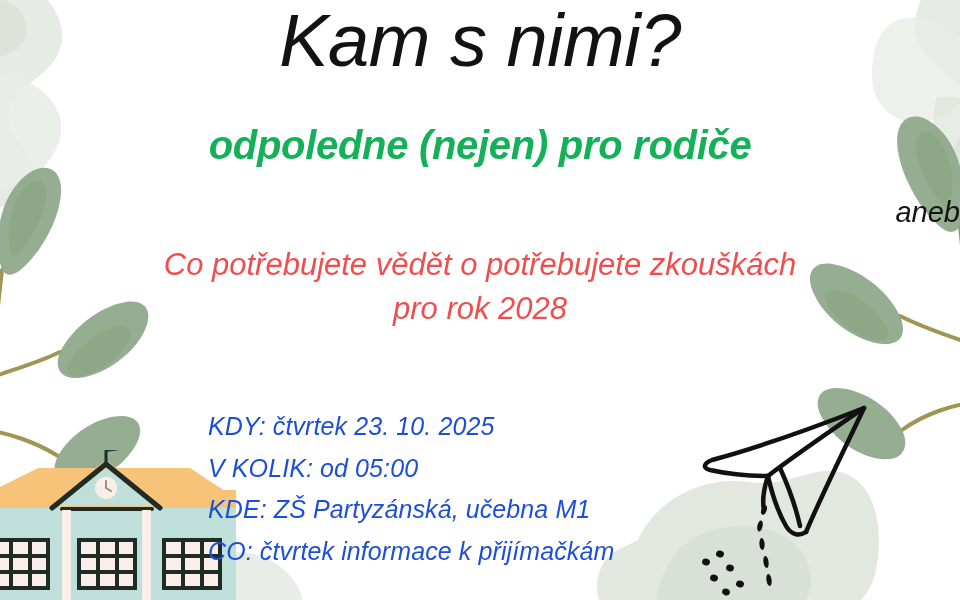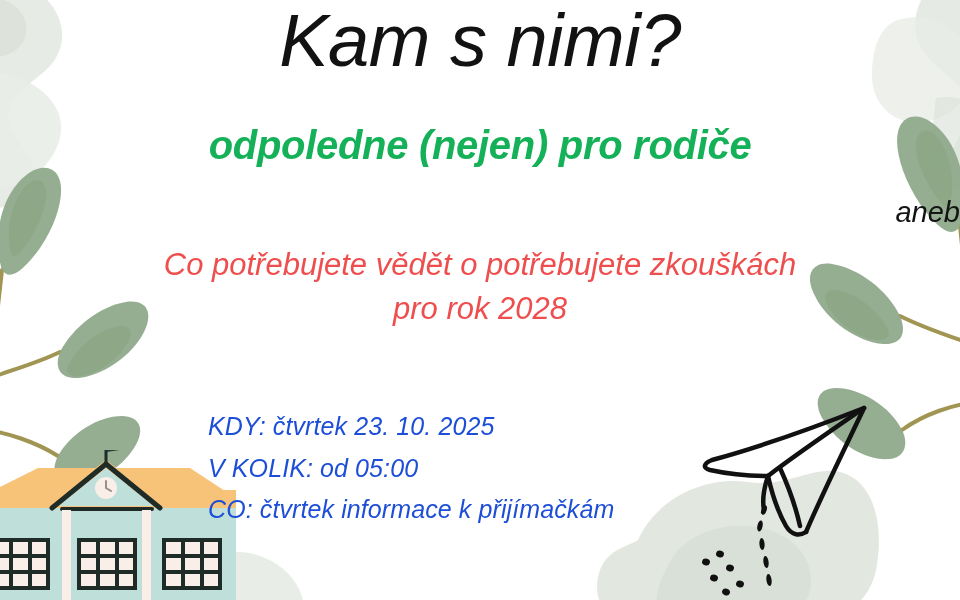--- a/index.html
+++ b/index.html
@@ -288,17 +288,18 @@
     <div id="aneb">aneb</div>
 
     <div id="lead">
       <div>Co potřebujete vědět o potřebujete zkouškách</div>
       <div>pro rok 2028</div>
     </div>
 
     <div id="details">
       <div class="detail-line">KDY: čtvrtek 23. 10. 2025</div>
       <div class="detail-line">V KOLIK: od 05:00</div>
+      <div class="detail-line">KDE: ZŠ Partyzánská, učebna M1</div>
       <div class="detail-line">CO: čtvrtek informace k přijímačkám</div>
     </div>
 
   </div>
 </div>
 
 </body></html>

